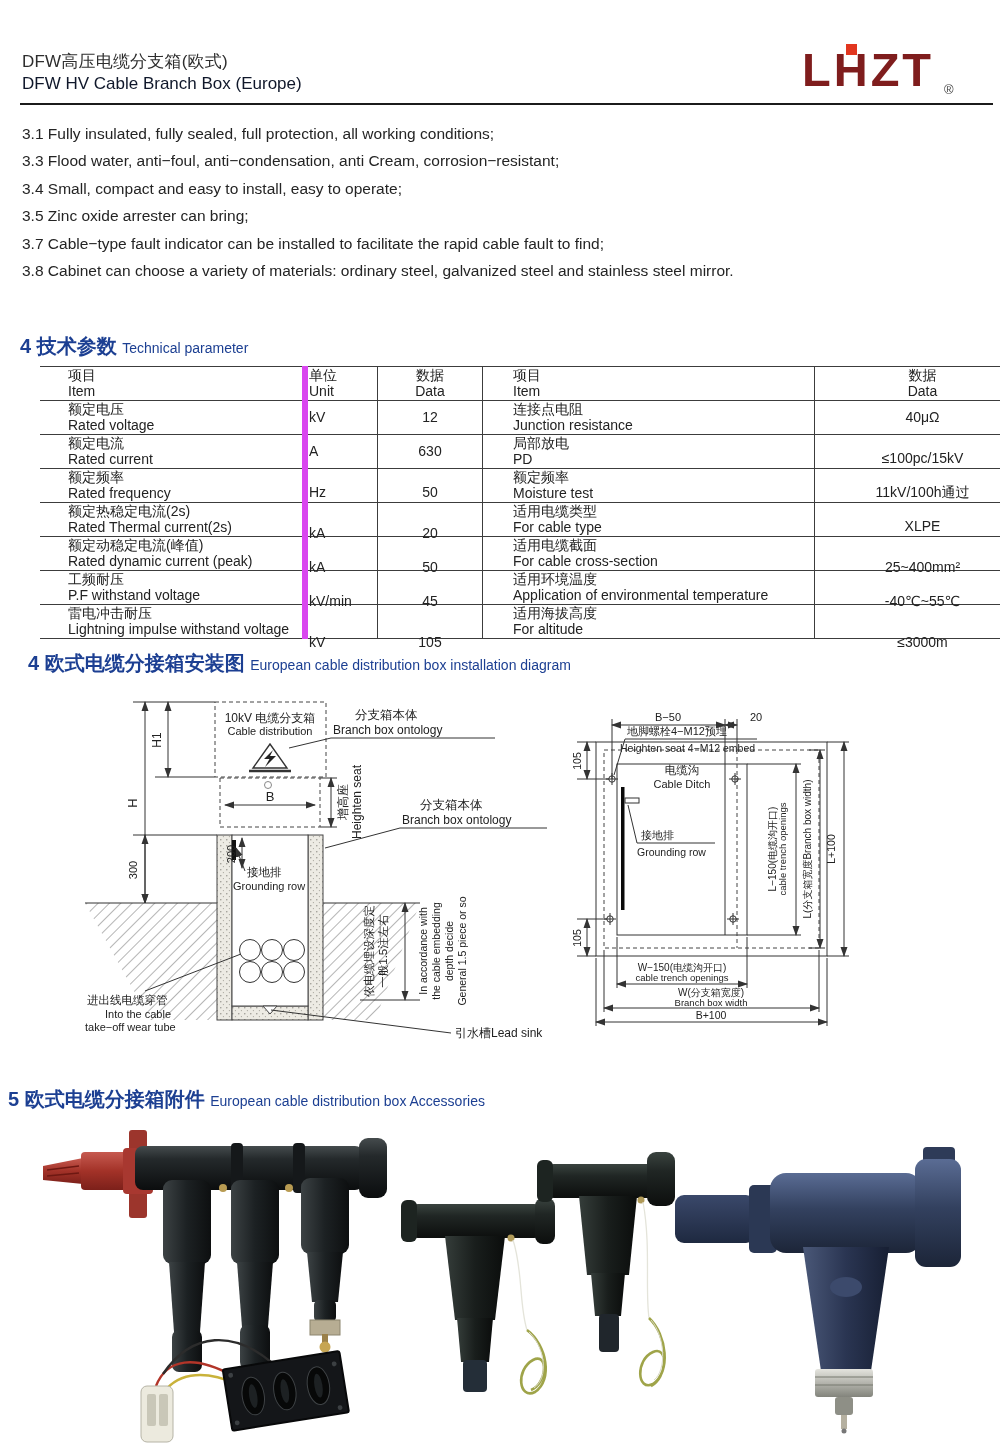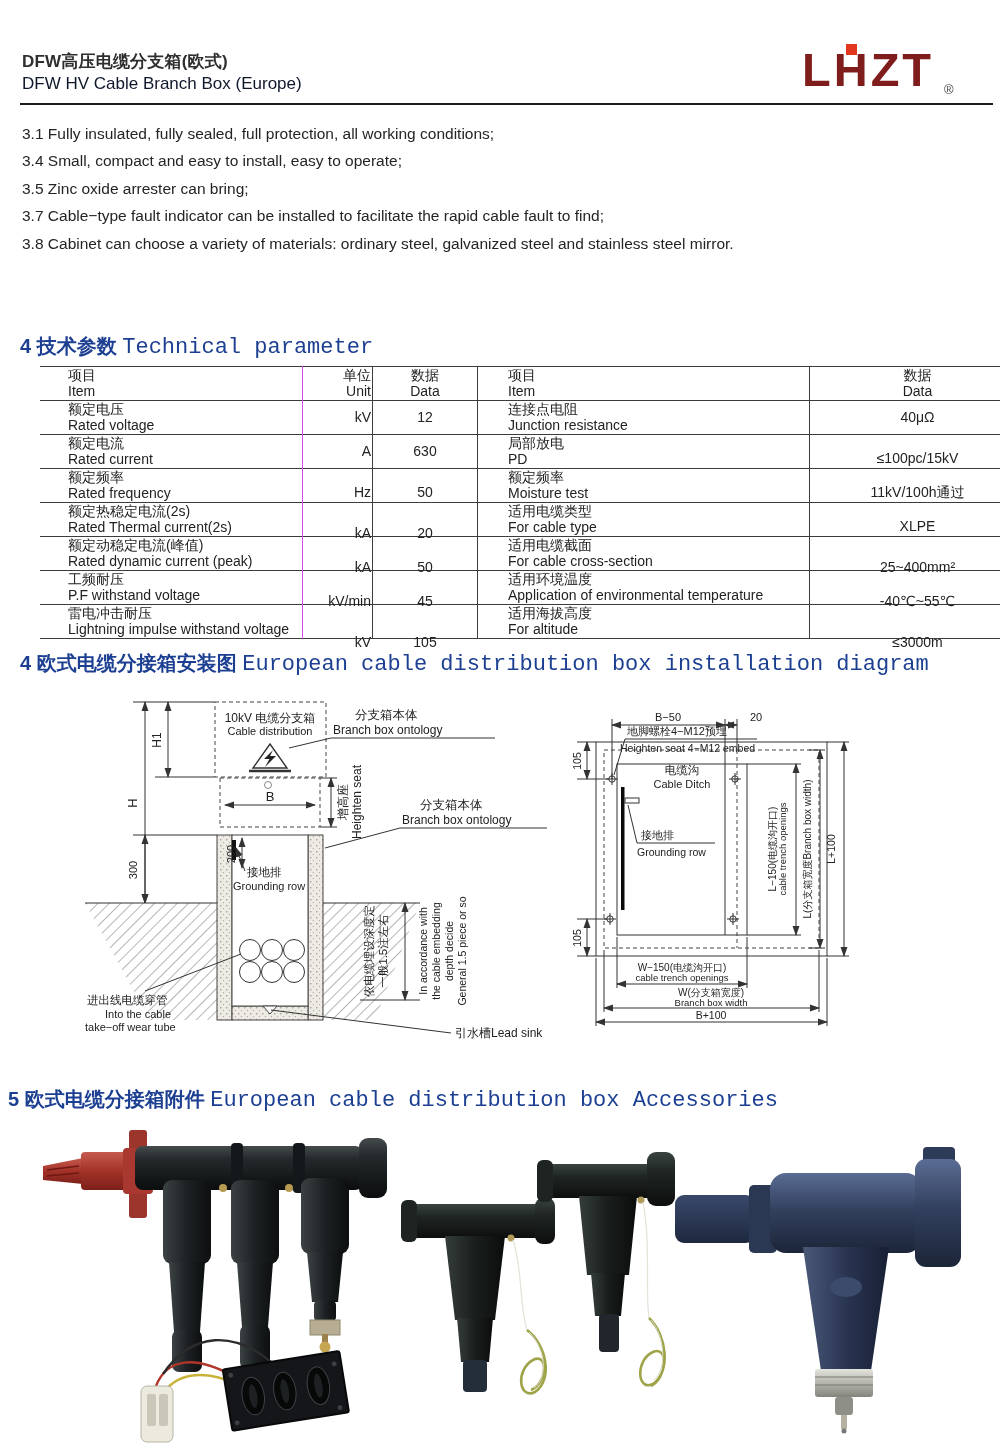--- a/index.html
+++ b/index.html
@@ -4,48 +4,48 @@
 <style>
   html,body{margin:0;padding:0;}
   body{
     width:1000px;height:1454px;position:relative;background:#ffffff;
     font-family:"Liberation Sans","DejaVu Sans",sans-serif;color:#1c1c1c;
     overflow:hidden;
   }
   .abs{position:absolute;}
 
   
-  .hdr-zh{left:22px;top:50px;font-size:17px;color:#2e2e2e;letter-spacing:0.2px;font-weight:bold;}
+  .hdr-zh{left:22px;top:50px;font-size:17px;color:#2e2e2e;letter-spacing:0.2px;}
   .hdr-en{left:22px;top:74px;font-size:17px;color:#0f172a;}
   .logo{left:802px;top:40px;width:190px;height:62px;}
   .logo-text{position:absolute;left:0;top:2px;font-size:47px;font-weight:700;color:#7f1d1d;letter-spacing:3px;line-height:56px;}
   .logo-dot{position:absolute;left:44px;top:4px;width:11px;height:11px;background:#e2361f;}
   .logo-reg{position:absolute;left:142px;top:42px;font-size:13px;color:#444;}
   .hdr-rule{left:20px;top:103px;width:973px;height:2px;background:#1b1b1b;}
 
   
   .features{left:22px;top:120px;width:930px;font-size:15.5px;color:#242424;}
   .features div{line-height:27.4px;white-space:nowrap;}
 
   
   .sec{font-size:20px;color:#1c3f92;white-space:nowrap;}
   .sec .no,.sec .zh{font-weight:700;font-family:"Liberation Sans","DejaVu Sans",sans-serif;}
-  .sec .en{font-family:Liberation Mono, monospace;font-size:22px;font-weight:400;}
+  .sec .en{font-family:Liberation Sans, sans-serif;font-size:14px;font-weight:400;}
   .sec-tech{left:20px;top:333px;}
-  .sec-install{left:20px;top:650px;}
+  .sec-install{left:28px;top:650px;}
   .sec-acc{left:8px;top:1086px;}
 
   
   .ptab-wrap{left:40px;top:366px;width:945px;}
   table.ptab{border-collapse:collapse;table-layout:fixed;width:945px;font-size:14px;color:#222;}
   table.ptab td{vertical-align:middle;line-height:15.5px;overflow:visible;}
   table.ptab tr{height:32.6px;border-bottom:1px solid #3c3c3c;}
   table.ptab tr.hd{border-top:1px solid #3c3c3c;}
   td.ci {width:233px;padding-left:28px;}
-  td.cu {width:67px;text-align:right;border-left:1px solid #d946ef;}
+  td.cu {width:67px;text-align:left;border-left:6px solid #d946ef;}
   td.cd {width:102px;text-align:center;border-left:1px solid #3c3c3c;}
   td.ci2{width:300px;padding-left:30px;border-left:1px solid #3c3c3c;}
   td.cd2{width:213px;text-align:center;border-left:1px solid #3c3c3c;}
   .off0{display:inline-block;position:relative;}
   .off1{display:inline-block;position:relative;top:7px;}
   .off2{display:inline-block;position:relative;top:14px;}
   .off3{display:inline-block;position:relative;top:21px;}
 
   
   svg text{font-family:"Liberation Sans","DejaVu Sans",sans-serif;fill:#222;}
@@ -60,20 +60,21 @@
 <div class="abs hdr-en">DFW HV Cable Branch Box (Europe)</div>
 <div class="abs logo">
   <span class="logo-text">LHZT</span>
   <span class="logo-dot"></span>
   <span class="logo-reg">®</span>
 </div>
 <div class="abs hdr-rule"></div>
 
 <div class="abs features">
   <div>3.1 Fully insulated, fully sealed, full protection, all working conditions;</div>
+  <div>3.3 Flood water, anti−foul, anti−condensation, anti Cream, corrosion−resistant;</div>
   <div>3.4 Small, compact and easy to install, easy to operate;</div>
   <div>3.5 Zinc oxide arrester can bring;</div>
   <div>3.7 Cable−type fault indicator can be installed to facilitate the rapid cable fault to find;</div>
   <div>3.8 Cabinet can choose a variety of materials: ordinary steel, galvanized steel and stainless steel mirror.</div>
 </div>
 
 <div class="abs sec sec-tech">
   <span class="no">4</span>
   <span class="zh">技术参数</span>
   <span class="en">Technical parameter</span>

